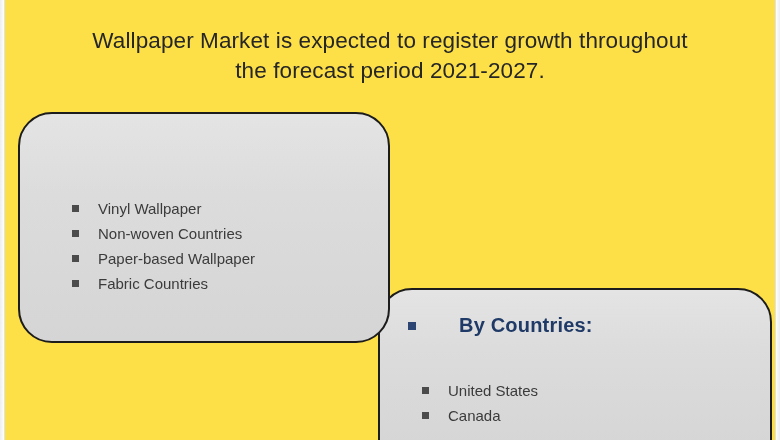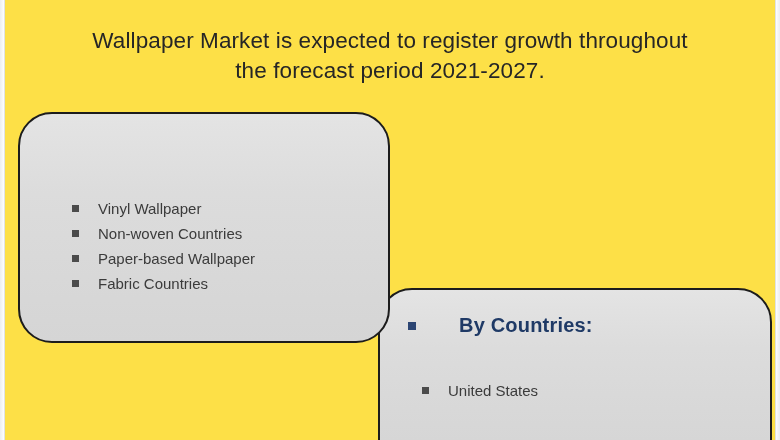--- a/index.html
+++ b/index.html
@@ -185,16 +185,20 @@
     <div class="heading-row">
       <span class="bullet-sq"></span>
       <span class="heading-text">By Countries:</span>
     </div>
 
     <ul class="sub-list">
       <li class="sub-item">
         <span class="sub-bullet"></span>
         <span class="sub-text">United States</span>
       </li>
+      <li class="sub-item">
+        <span class="sub-bullet"></span>
+        <span class="sub-text">Canada</span>
+      </li>
     </ul>
   </div>
 
 </div>
 
 </body></html>

